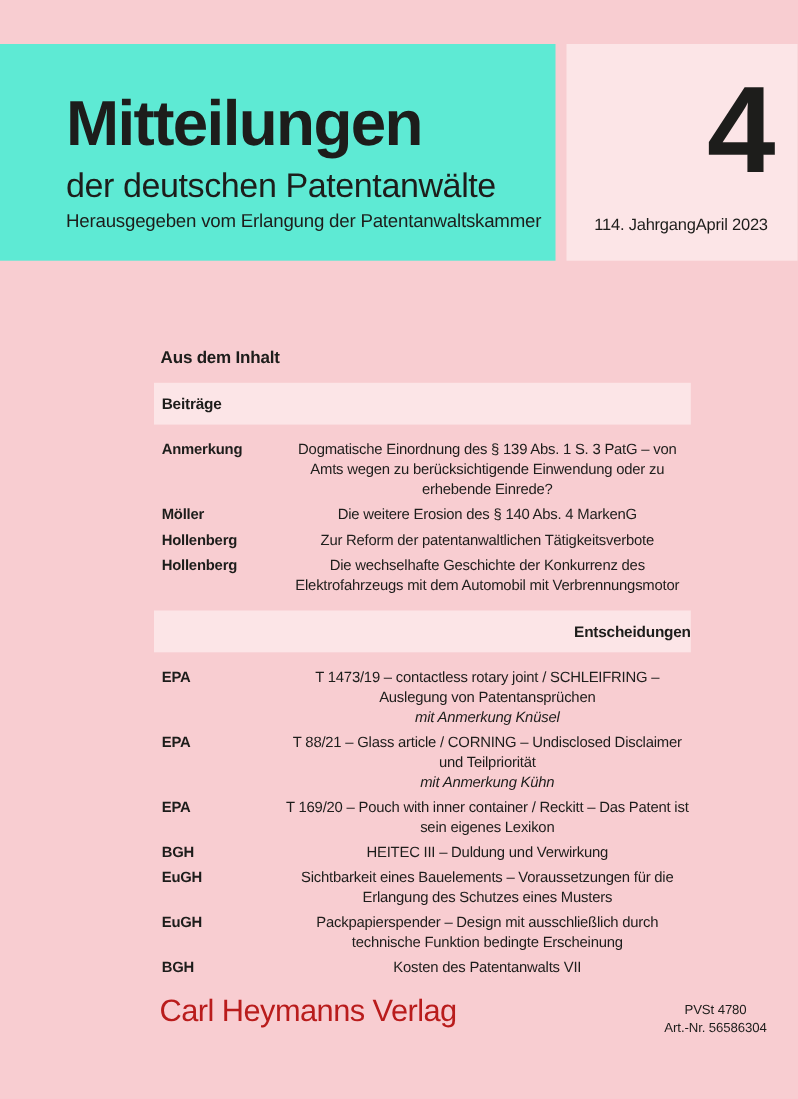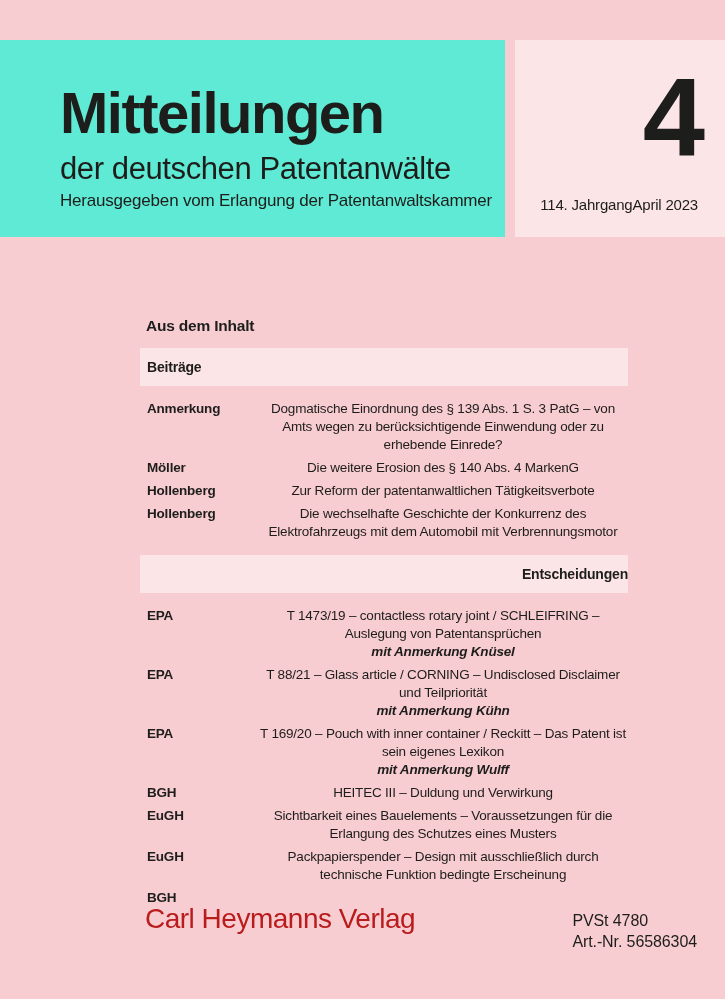--- a/index.html
+++ b/index.html
@@ -67,32 +67,32 @@
   }
   .section-bar.second { margin-top: 14px; justify-content: flex-end; }
   .rows { padding-top: 14px; padding-left: 7px; }
   .row {
     display: flex;
     margin-bottom: 5px;
     font-size: 13.5px; line-height: 18px; letter-spacing: -0.2px;
   }
   .src { width: 111px; flex-shrink: 0; font-weight: bold; }
   .ttl { width: 370px; text-align: center; }
-  .note { font-style: italic; font-weight: bold; }
+  .note { font-style: italic; }
   .note:empty { display: none; }
   
   .footer-publisher {
     position: absolute; left: 145px; top: 903px;
     font-size: 28px; letter-spacing: -0.5px;
     color: #b91c1c;
   }
   .footer-codes {
     position: absolute; right: 28px; top: 911px;
-    text-align: left;
-    font-size: 16px; line-height: 1.3; letter-spacing: -0.1px;
+    text-align: center;
+    font-size: 12px; line-height: 1.3; letter-spacing: -0.1px;
   }
 </style>
 </head>
 <body>
 
 <div class="masthead-left">
   <div class="journal-title">Mitteilungen</div>
   <div class="journal-subtitle">der deutschen Patentanwälte</div>
   <div class="publisher-line">Herausgegeben vom Erlangung der Patentanwaltskammer</div>
 </div>
@@ -157,21 +157,20 @@
       <div class="src">EPA</div>
       <div class="ttl">
         <div>T 88/21 – Glass article / CORNING – Undisclosed Disclaimer und Teilpriorität</div>
         <div class="note">mit Anmerkung Kühn</div>
       </div>
     </div>
     <div class="row">
       <div class="src">EPA</div>
       <div class="ttl">
         <div>T 169/20 – Pouch with inner container / Reckitt – Das Patent ist sein eigenes Lexikon</div>
-        <div class="note">mit Anmerkung Wulff</div>
       </div>
     </div>
     <div class="row">
       <div class="src">BGH</div>
       <div class="ttl">
         <div>HEITEC III – Duldung und Verwirkung</div>
 
       </div>
     </div>
     <div class="row">
@@ -183,20 +182,24 @@
     </div>
     <div class="row">
       <div class="src">EuGH</div>
       <div class="ttl">
         <div>Packpapierspender – Design mit ausschließlich durch technische Funktion bedingte Erscheinung</div>
 
       </div>
     </div>
     <div class="row">
       <div class="src">BGH</div>
+      <div class="ttl">
+        <div>Kosten des Patentanwalts VII</div>
+
+      </div>
     </div>
   </div>
 </div>
 
 <div class="footer-publisher">Carl Heymanns Verlag</div>
 <div class="footer-codes">
   <div>PVSt 4780</div>
   <div>Art.-Nr. 56586304</div>
 </div>
 

